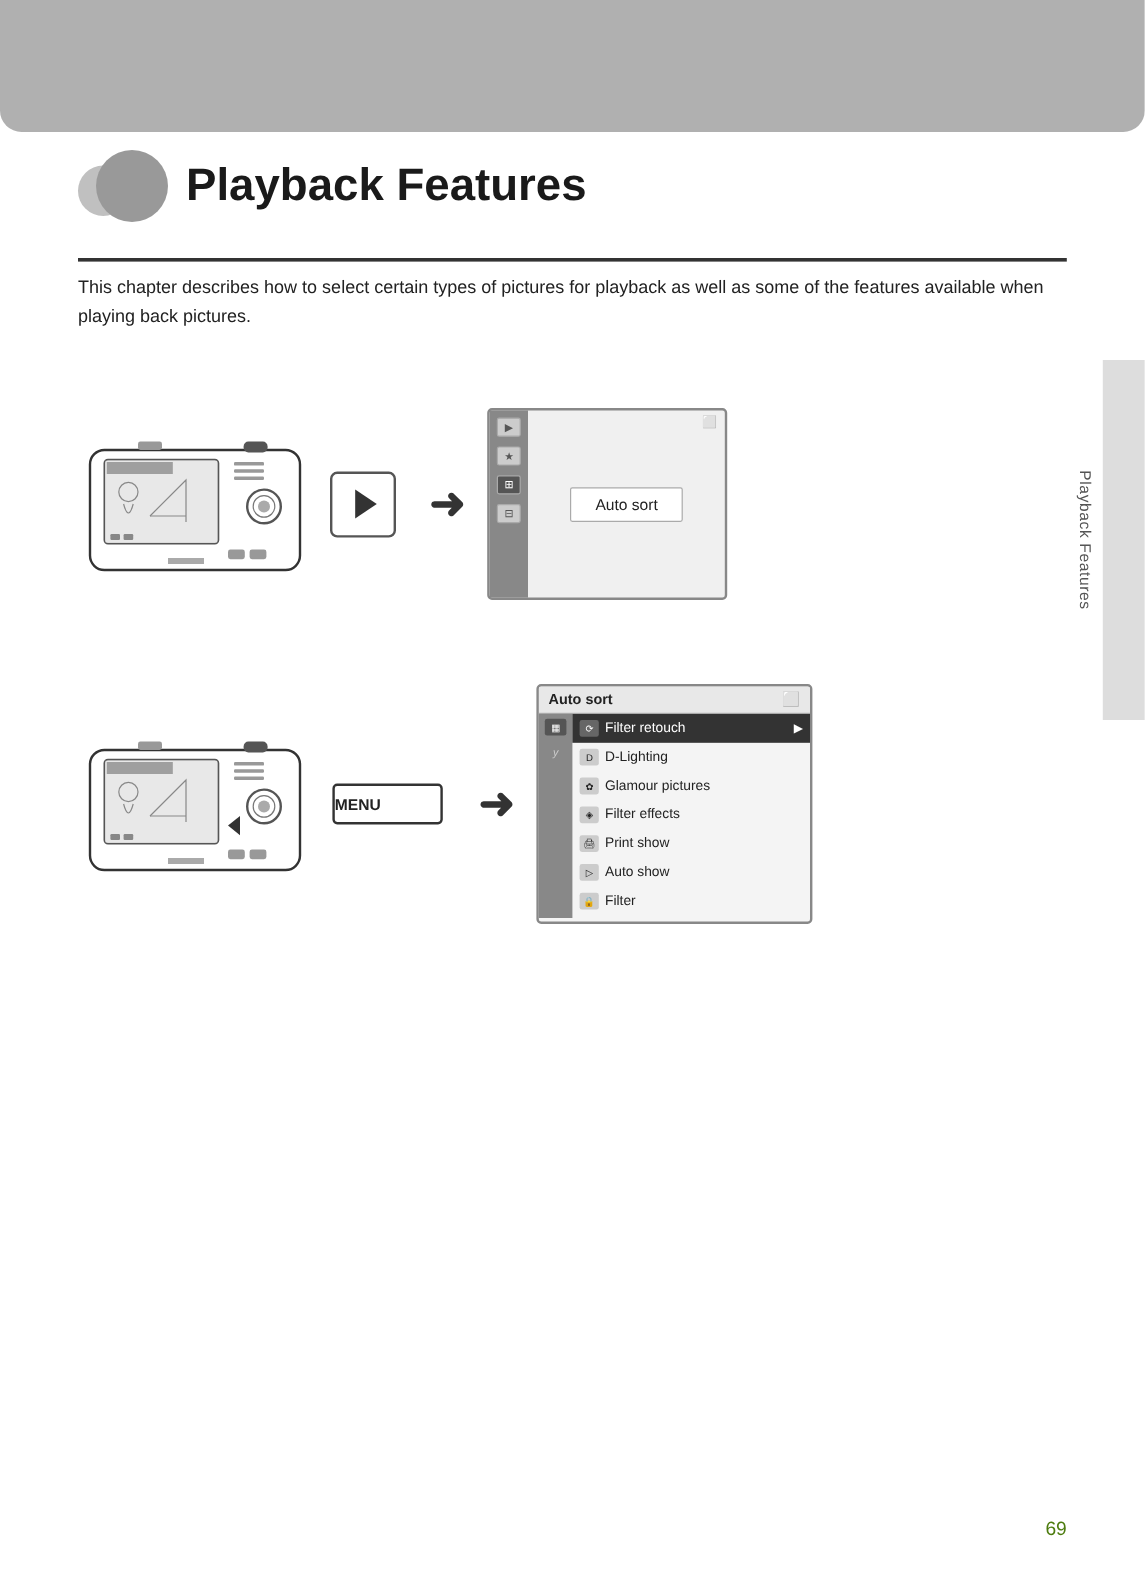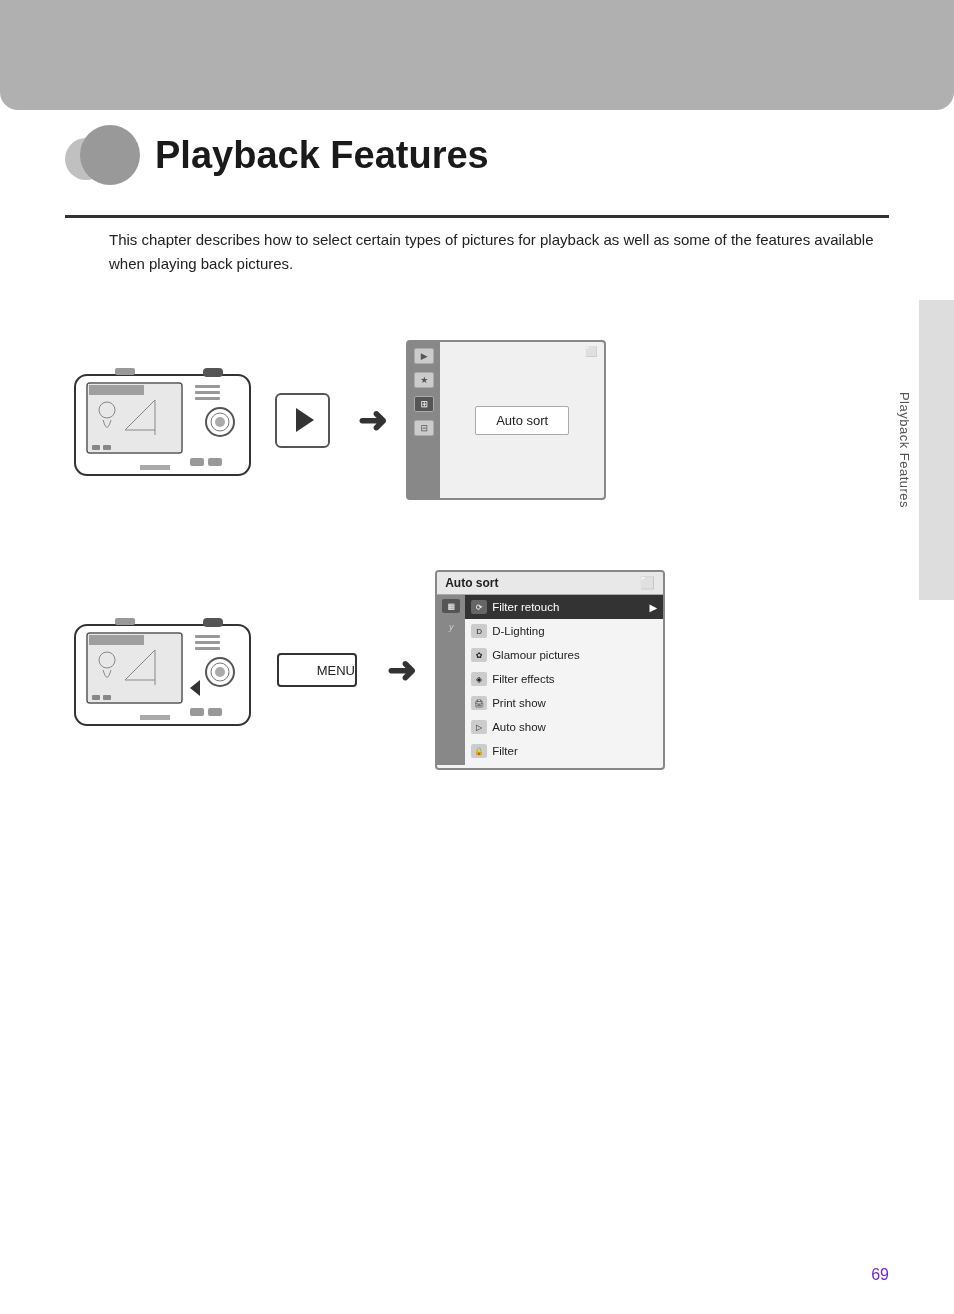--- a/index.html
+++ b/index.html
@@ -76,21 +76,20 @@
 
     
     .chapter-desc {
       position: absolute;
       top: 228px;
       left: 65px;
       right: 65px;
       font-size: 15px;
       color: #222;
       line-height: 1.6;
-      margin-left: 44px;
     }
 
     
     .diagram1 {
       position: absolute;
       top: 320px;
       left: 65px;
       right: 65px;
       height: 200px;
       display: flex;
@@ -170,29 +169,29 @@
       position: absolute;
       top: 555px;
       left: 65px;
       right: 65px;
       height: 230px;
       display: flex;
       align-items: center;
     }
 
     .menu-button-box {
-      width: 80px;
+      width: 92px;
       height: 34px;
       border: 2px solid #333;
       border-radius: 4px;
       display: flex;
       align-items: center;
-      justify-content: flex-end;
+      justify-content: flex-start;
       font-size: 13px;
-      font-weight: normal;
+      font-weight: bold;
       color: #222;
       margin: 0 12px;
     }
 
     
     .lcd-menu-2 {
       width: 230px;
       height: 200px;
       border: 2px solid #888;
       background: #f4f4f4;
@@ -294,21 +293,21 @@
       align-items: center;
       justify-content: center;
     }
 
     
     .page-number {
       position: absolute;
       bottom: 30px;
       right: 65px;
       font-size: 16px;
-      color: #6d28d9;
+      color: #4d7c0f;
     }
 
     
     .camera-svg {
       width: 200px;
       height: 140px;
     }
 
     
     .play-btn-box {

